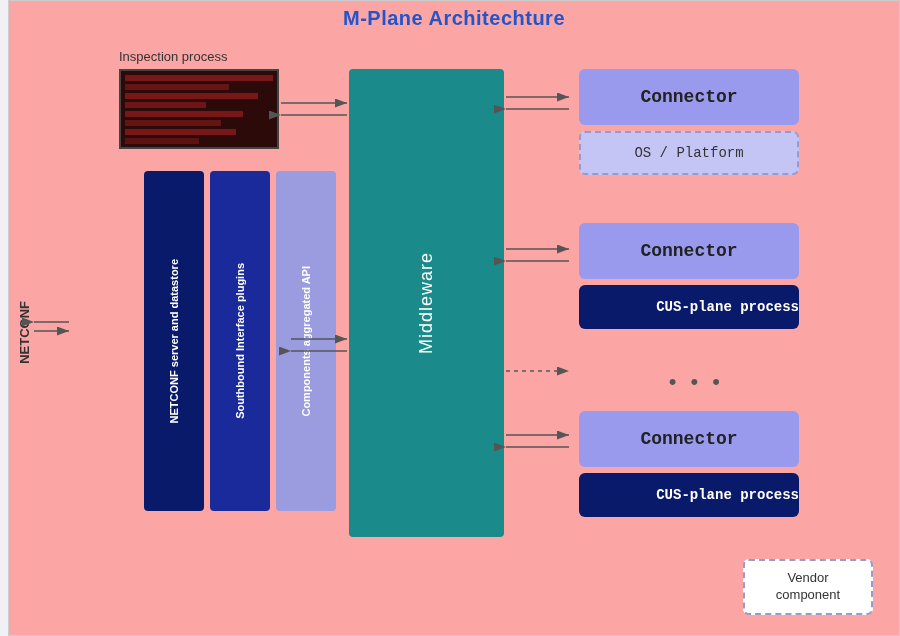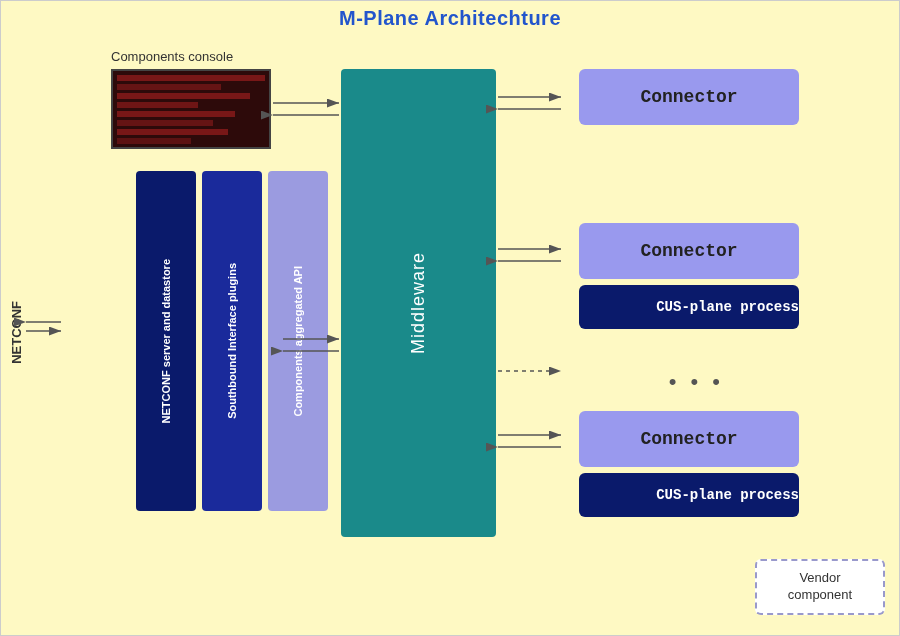--- a/index.html
+++ b/index.html
@@ -7,25 +7,26 @@
       background: #f0f0f5;
       font-family: Arial, sans-serif;
       width: 900px;
       height: 636px;
       overflow: hidden;
       display: flex;
       align-items: center;
       justify-content: center;
     }
     .diagram-container {
-      background: #fef9c3;
+      background: #fca5a5;
       width: 900px;
       height: 636px;
       position: relative;
       border: 1px solid #ccc;
+      margin-left: 8px;
     }
     .title {
       text-align: center;
       color: #2255cc;
       font-size: 20px;
       font-weight: bold;
       padding-top: 6px;
       letter-spacing: 0.5px;
     }
 
@@ -190,21 +191,21 @@
       right: 175px;
       top: 368px;
       font-size: 22px;
       color: #555;
       letter-spacing: 4px;
     }
 
     
     .vendor-box {
       position: absolute;
-      right: 14px;
+      right: 26px;
       bottom: 20px;
       width: 130px;
       height: 56px;
       background: white;
       border: 2px dashed #9999cc;
       border-radius: 6px;
       display: flex;
       align-items: center;
       justify-content: center;
       text-align: center;
@@ -223,21 +224,21 @@
       pointer-events: none;
     }
   </style>
 </head>
 <body>
 
 <div class="diagram-container">
 
   <div class="title">M-Plane Architechture</div>
 
-  <div class="inspection-label">Components console</div>
+  <div class="inspection-label">Inspection process</div>
   <div class="inspection-box">
     <div class="inspection-lines">
       <div class="inspection-line"></div>
       <div class="inspection-line"></div>
       <div class="inspection-line"></div>
       <div class="inspection-line"></div>
       <div class="inspection-line"></div>
       <div class="inspection-line"></div>
       <div class="inspection-line"></div>
       <div class="inspection-line"></div>
@@ -258,20 +259,23 @@
     </div>
   </div>
 
   <div class="middleware-box">
     <span class="middleware-label">Middleware</span>
   </div>
 
   <div class="right-group group1" style="position:absolute; top:68px; right:100px; display:flex; flex-direction:column; gap:6px;">
     <div class="connector-box">
       <span>Connector</span>
+    </div>
+    <div class="platform-box">
+      <span>OS / Platform</span>
     </div>
   </div>
 
   <div class="right-group group2" style="position:absolute; top:222px; right:100px; display:flex; flex-direction:column; gap:6px;">
     <div class="connector-box">
       <span>Connector</span>
     </div>
     <div class="cus-box">
       <span>CUS-plane process</span>
     </div>

